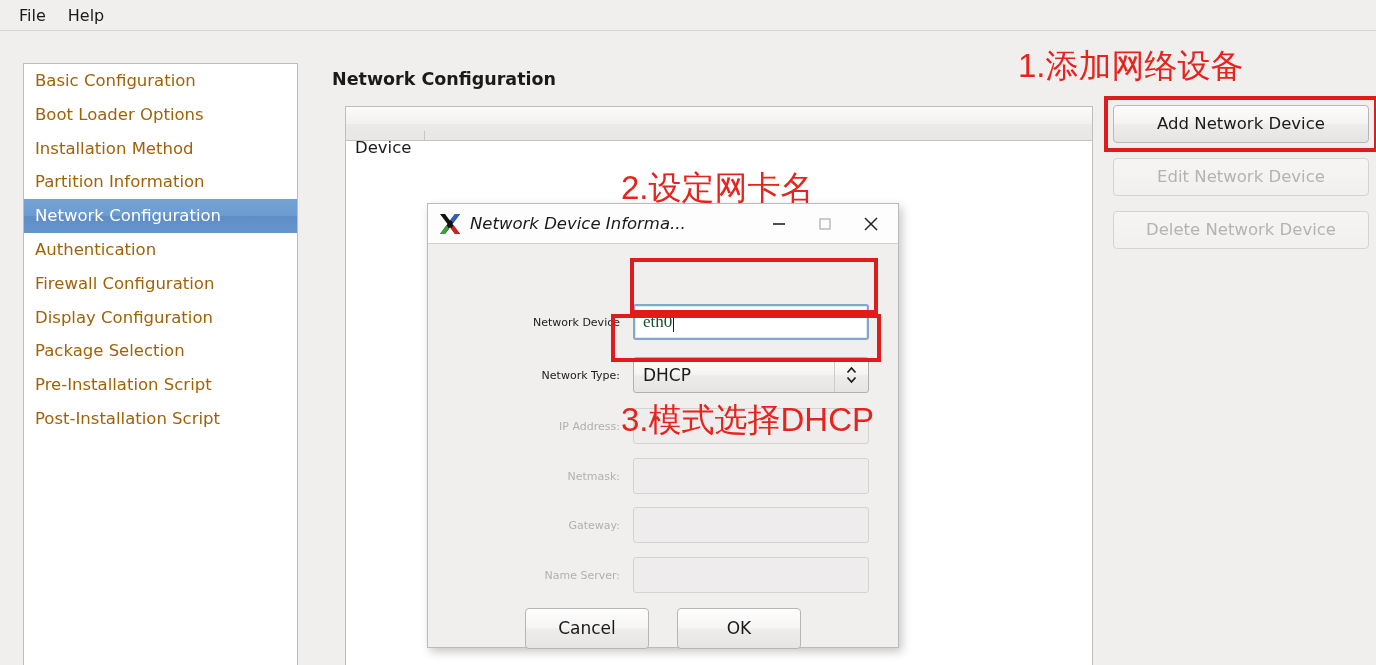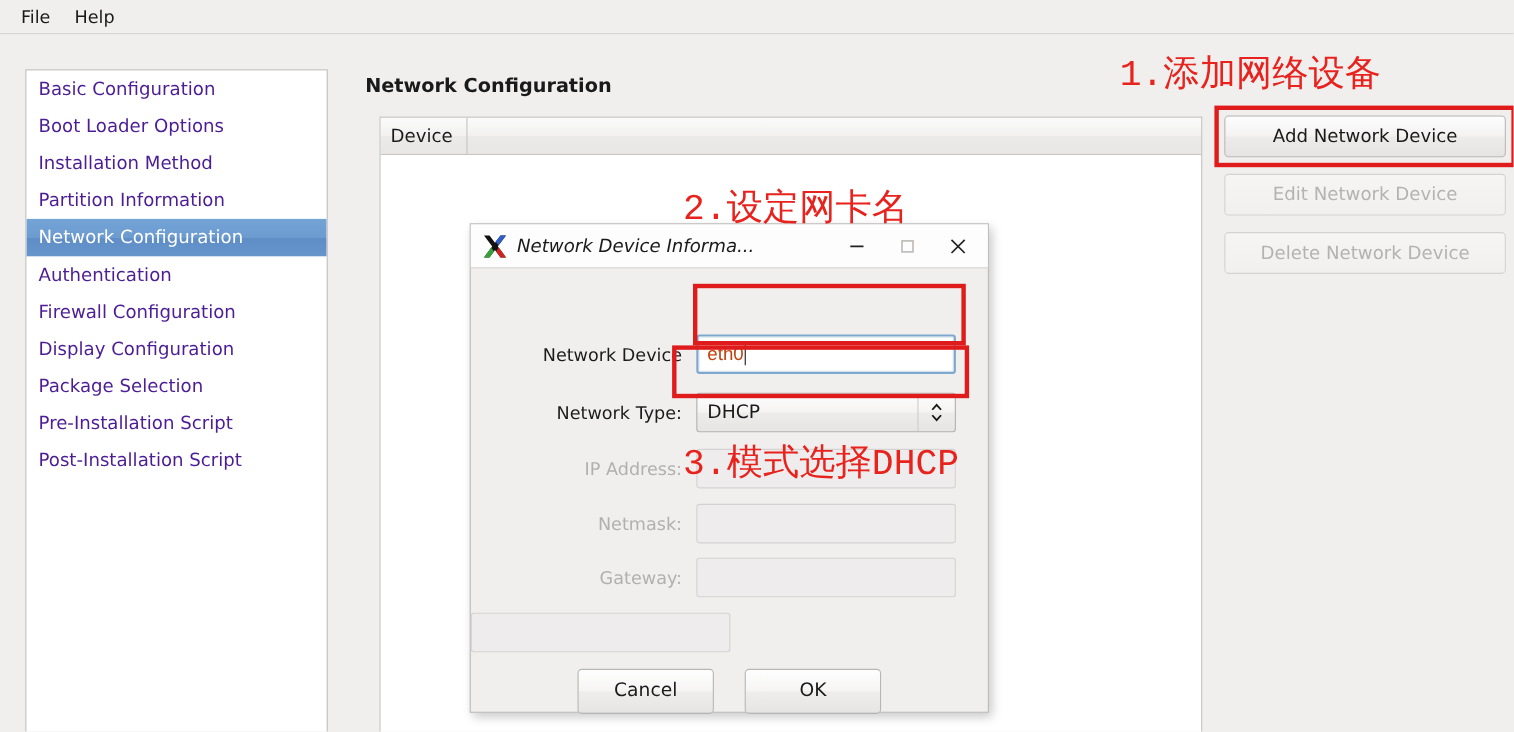--- a/index.html
+++ b/index.html
@@ -43,21 +43,21 @@
     top: 63px;
     width: 275px;
     height: 604px;
     background: #ffffff;
     border: 1px solid #bfbdbb;
     box-sizing: border-box;
     overflow: hidden;
   }
   .side-item {
     font-size: 16.5px;
-    color: #4c1d95;
+    color: #a16207;
     height: 33.8px;
     line-height: 33.8px;
     padding-left: 11px;
     white-space: nowrap;
     cursor: default;
     box-sizing: border-box;
   }
   .side-item.selected {
     background: linear-gradient(to bottom, #74a4d6 0%, #6c9bd0 50%, #5f8dc6 51%, #6695cc 100%);
     color: #ffffff;
@@ -91,21 +91,21 @@
     box-sizing: border-box;
   }
   .th {
     font-size: 16.5px;
     color: #1b1b1b;
     line-height: 33px;
     padding: 0 9px;
     box-sizing: border-box;
     white-space: nowrap;
   }
-  .th.col-device { width: 79px; border-right: 1px solid #c6c4c2; }
+  .th.col-device { width: 79px; border-right: 1px solid #c6c4c2; margin-top: 24px; }
   .th.col-type { flex: 1; }
   #table-body { background: #ffffff; height: 100%; }
 
   
   .side-btn {
     position: absolute;
     left: 1113px;
     width: 256px;
     height: 38px;
     border: 1px solid #bab8b6;
@@ -138,21 +138,21 @@
   #redbox-add { left: 1104px; top: 96px; width: 274px; height: 56px; }
   #redbox-device { left: 630px; top: 258px; width: 248px; height: 56px; }
   #redbox-type { left: 611px; top: 314px; width: 270px; height: 48px; }
 
   .annot {
     position: absolute;
     color: #e8231e;
     font-size: 33px;
     white-space: nowrap;
     pointer-events: none;
-    font-family: Liberation Mono, monospace;
+    font-family: Liberation Sans, sans-serif;
   }
   #annot-1 { left: 1018px; top: 44px; }
   #annot-2 { left: 621px; top: 166px; }
   #annot-3 { left: 621px; top: 398px; }
 
   
   #dialog {
     position: absolute;
     left: 427px;
     top: 203px;
@@ -205,41 +205,41 @@
     box-sizing: border-box;
   }
   #row-device { top: 59px; }
   #row-type   { top: 112px; }
   #row-ip     { top: 163px; }
   #row-mask   { top: 213px; }
   #row-gw     { top: 262px; }
   #row-ns     { top: 312px; }
 
   .flabel {
-    font-size: 16px;
+    font-size: 11px;
     color: #1b1b1b;
     text-align: right;
     width: 205px;
     padding-right: 13px;
     box-sizing: border-box;
     white-space: nowrap;
   }
   .flabel.dim { color: #b2b0ae; }
 
   .ftext {
     width: 236px;
     height: 36px;
     border: 1px solid #b5b3b1;
     border-radius: 3px;
     background: #ffffff;
     font-size: 17px;
-    color: #c2410c;
+    color: #14532d;
     padding: 0 8px;
     box-sizing: border-box;
-    font-family: Liberation Sans, sans-serif;
+    font-family: Liberation Serif, serif;
     display: flex;
     align-items: center;
   }
   .ftext.focused {
     border: 2px solid #7fa8cf;
     box-shadow: 0 0 0 1px #dfe7ef inset;
   }
   .caret {
     display: inline-block;
     width: 1px;
@@ -406,20 +406,21 @@
     </div>
 
     <div class="form-row" id="row-gw">
       <div class="flabel dim">Gateway:</div>
       <div class="ftext disabled">
         <span></span>
       </div>
     </div>
 
     <div class="form-row" id="row-ns">
+      <div class="flabel dim">Name Server:</div>
       <div class="ftext disabled">
         <span></span>
       </div>
     </div>
 
     <div id="dialog-buttons">
       <div class="dlg-btn">Cancel</div>
       <div class="dlg-btn">OK</div>
     </div>
 

